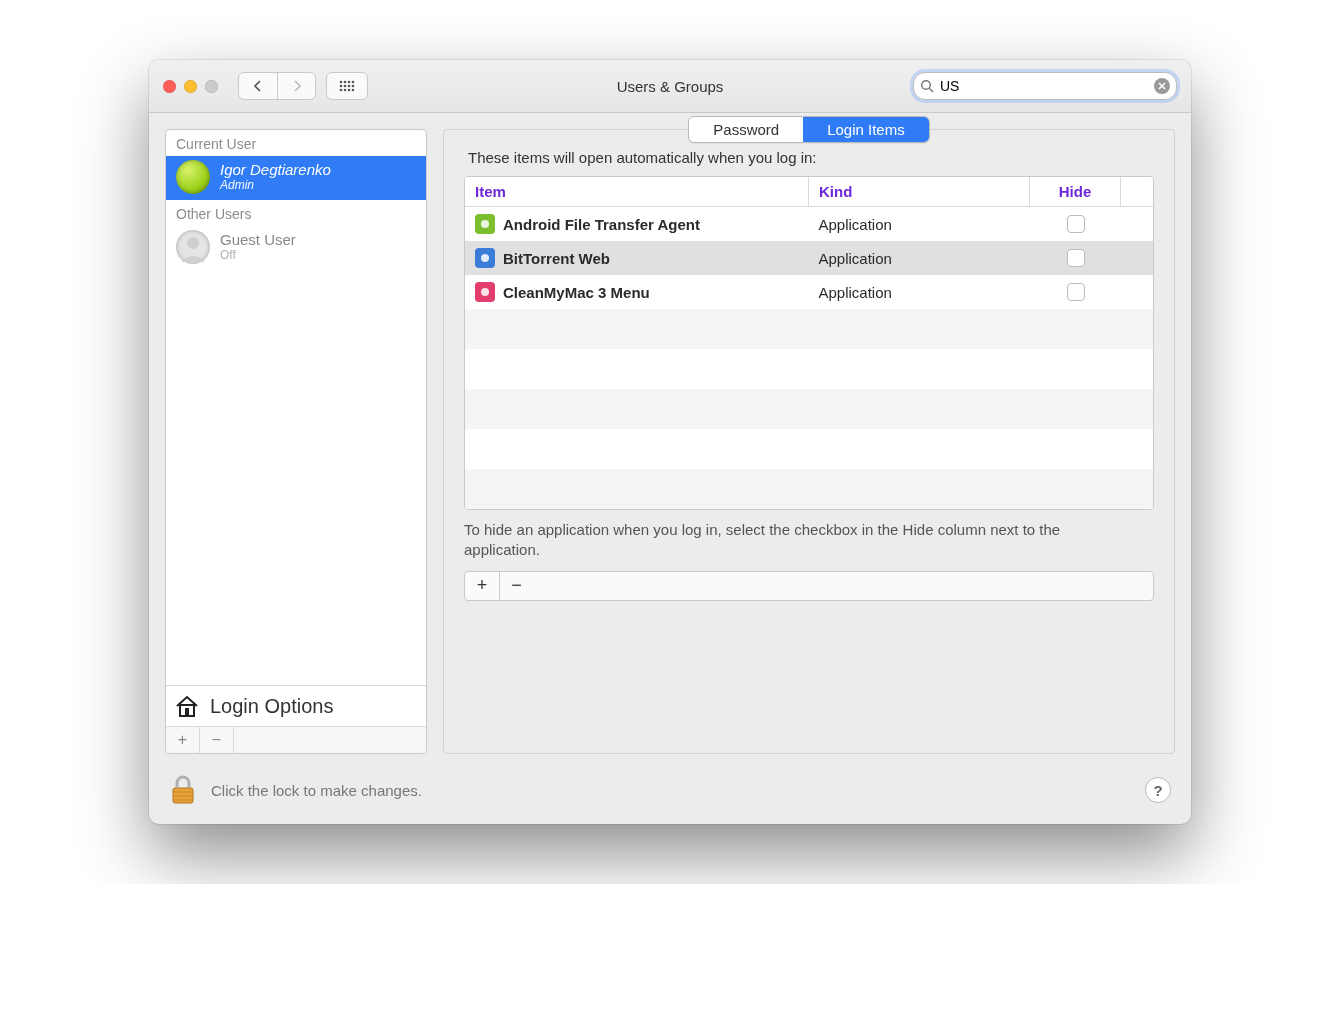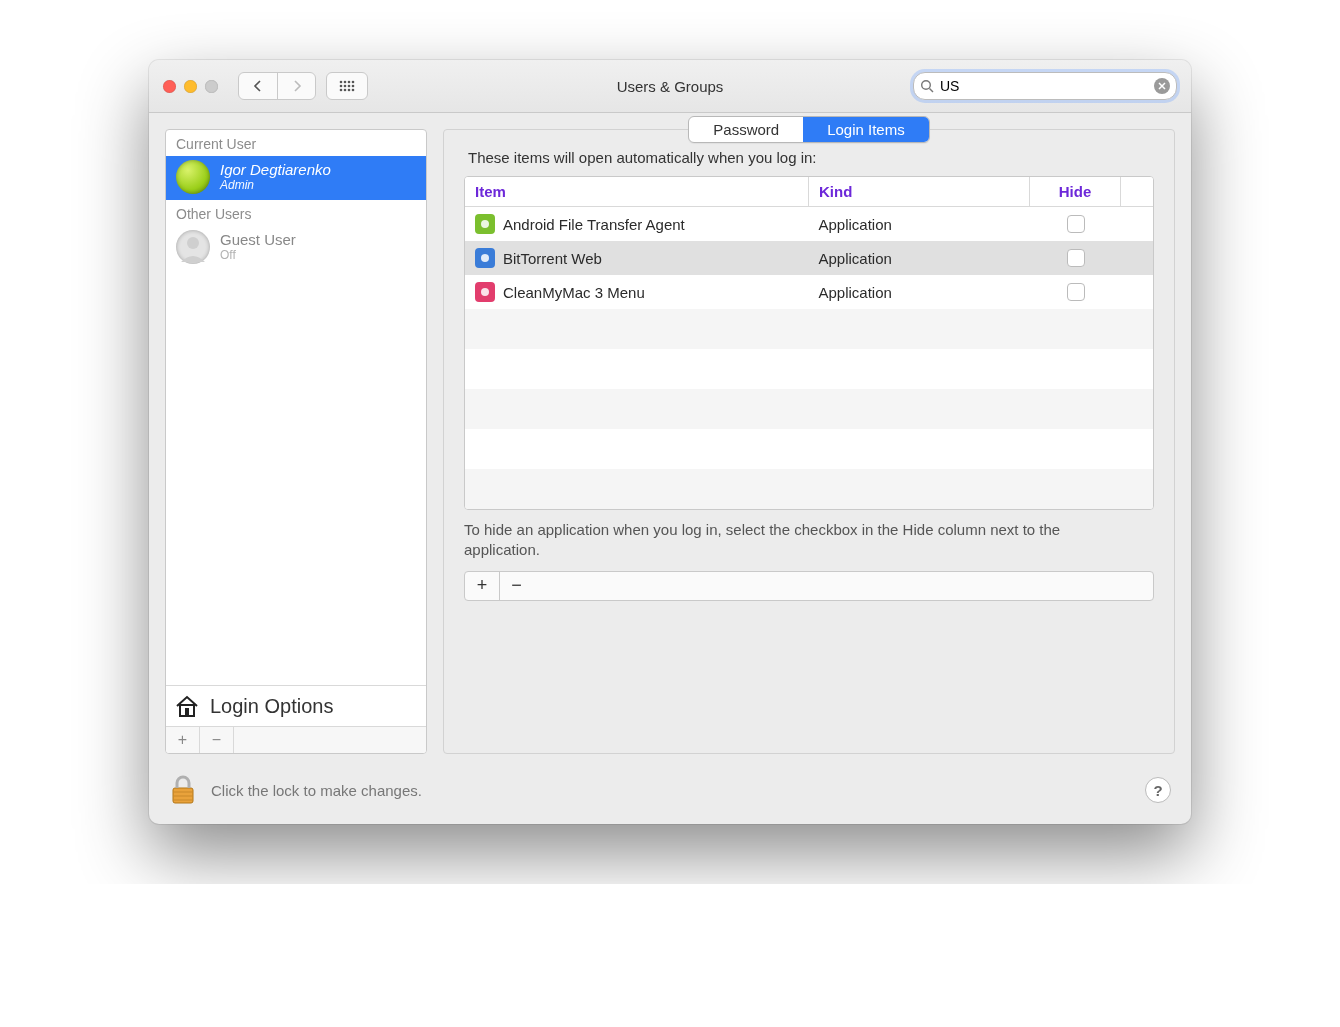--- a/index.html
+++ b/index.html
@@ -193,21 +193,21 @@
     background:#fff;
     border-bottom:1px solid var(--mac-border-light);
     border-right:1px solid var(--mac-border-light);
     color:#6d28d9;
   }
   thead th:last-child{border-right:0;}
   tbody td { padding:5px 10px; }
   tbody tr:nth-child(even) td { background: var(--mac-stripe); }
   tbody tr.selected td { background: var(--mac-highlight); }
   tbody tr.filler td { height:30px; }
-  .app-cell{ display:flex; align-items:center; gap:8px;}
+  .app-cell{ display:flex; align-items:center; gap:8px;font-weight:bold;}
   .app-icon{
     width:20px;height:20px;border-radius:4px;
     display:flex;align-items:center;justify-content:center;
     font-size:13px;color:#fff;
   }
   .chk {
     appearance:none;
     width:18px;height:18px;border:1px solid #bbb;border-radius:4px;
     display:inline-block;vertical-align:middle;background:#fff;position:relative;
   }

